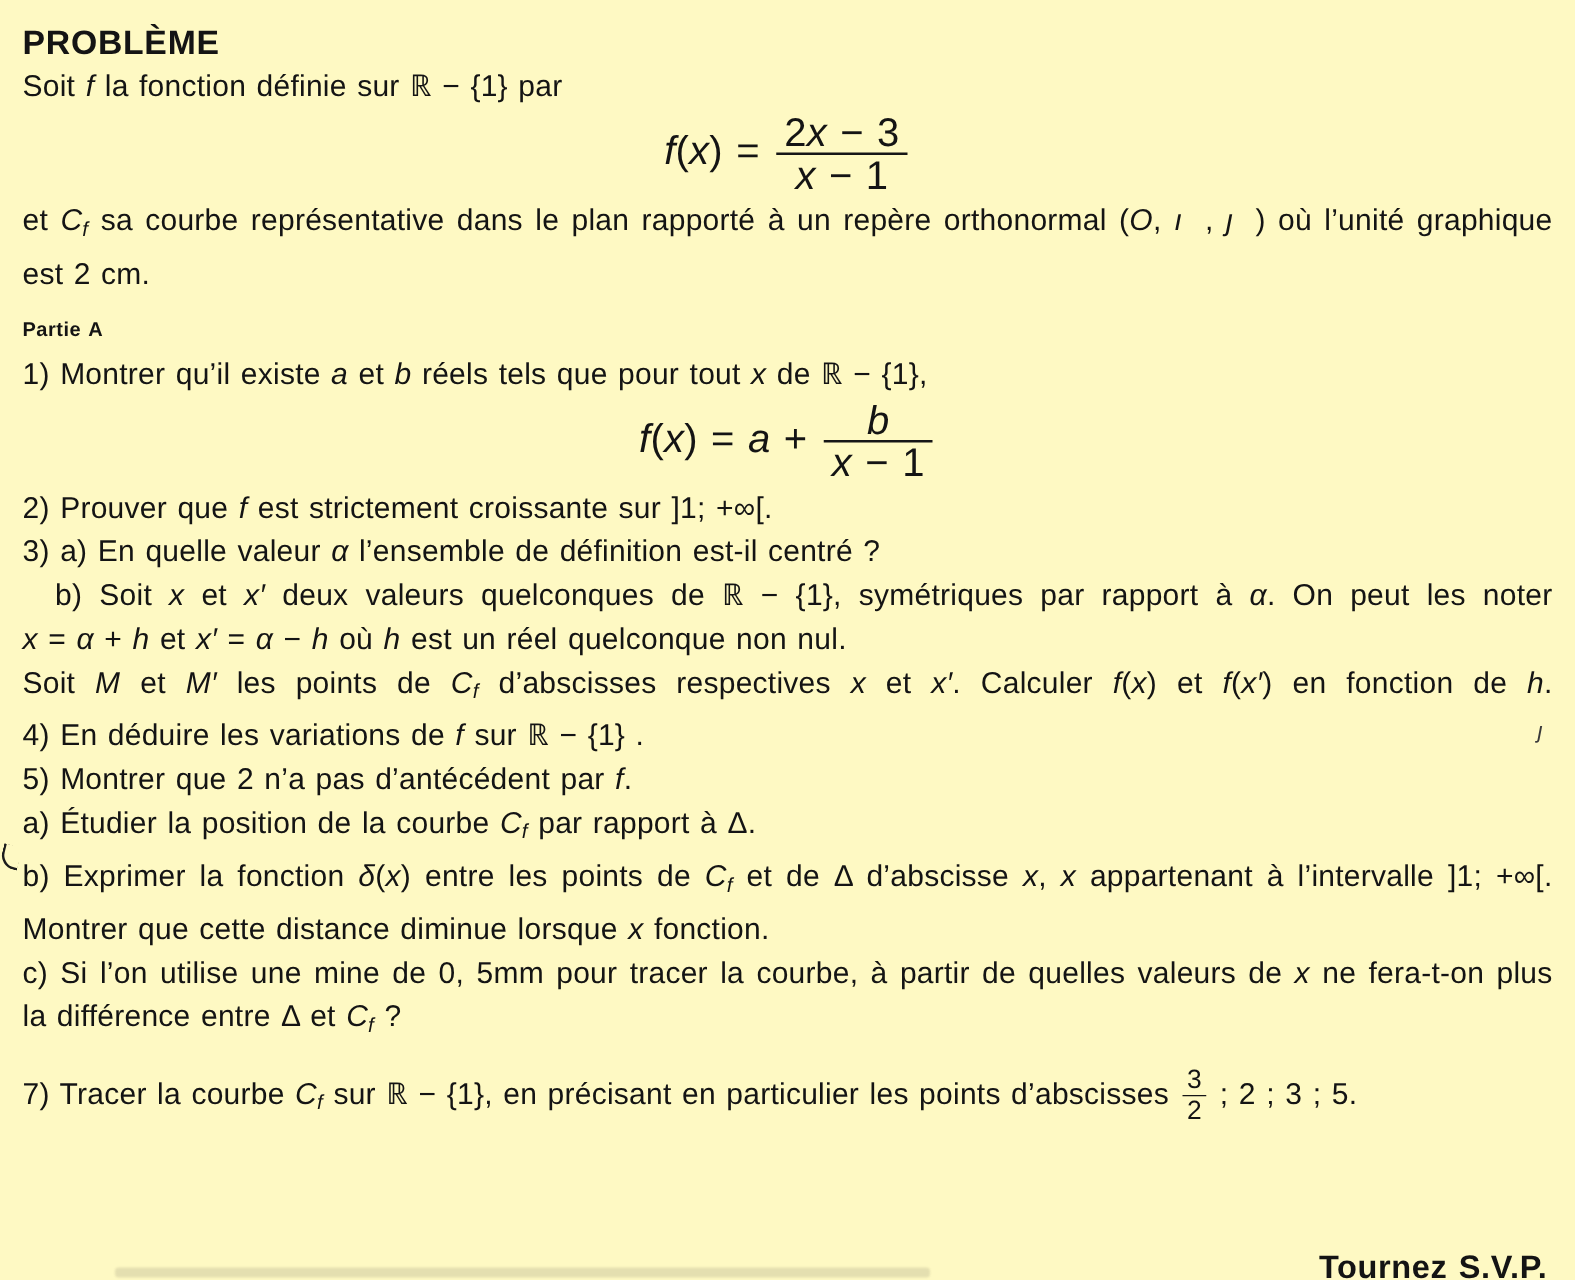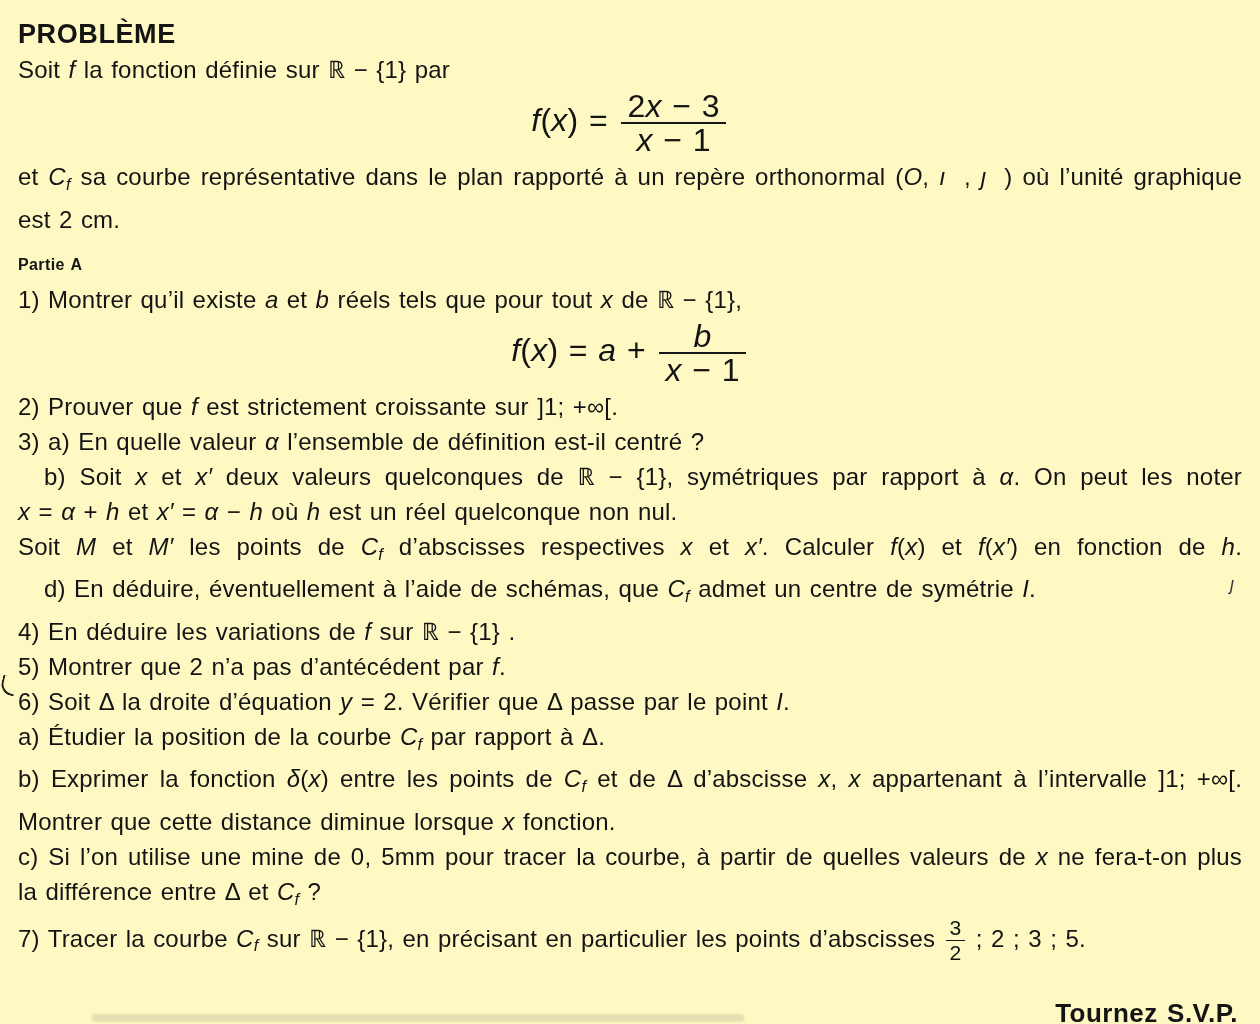--- a/index.html
+++ b/index.html
@@ -32,21 +32,21 @@
     letter-spacing:0.4px;
   }
   .line.center{
     text-align:center;
     text-align-last:center;
     font-size:32px;
     margin:4px 0;
     white-space:nowrap;
   }
   .line.item7{
-    margin-top:0;
+    margin-top:13px;
     white-space:normal;
   }
   .it{font-style:italic;}
   .sb{font-size:0.68em;vertical-align:-0.28em;}
   .frac{
     display:inline-block;
     vertical-align:middle;
     text-align:right;
     margin:0 3px;
   }
@@ -92,24 +92,22 @@
       <div class="line just"><span>et </span><span class="it">C</span><span class="it sb">f</span><span> sa courbe représentative dans le plan rapporté à un repère orthonormal (</span><span class="it">O</span><span>, </span><span class="it">ı⃗</span><span>, </span><span class="it">ȷ⃗</span><span>) où l’unité graphique</span></div>
       <div class="line"><span>est 2 cm.</span></div>
       <div class="line pb"><span>Partie A</span></div>
       <div class="line"><span>1) Montrer qu’il existe </span><span class="it">a</span><span> et </span><span class="it">b</span><span> réels tels que pour tout </span><span class="it">x</span><span> de ℝ − {1},</span></div>
       <div class="line center"><span class="it">f</span><span>(</span><span class="it">x</span><span>) = </span><span class="it">a</span><span> + </span><span class="frac"><span class="num"><span class="it">b</span></span><span class="den"><span class="it">x</span><span> − 1</span></span></span></div>
       <div class="line"><span>2) Prouver que </span><span class="it">f</span><span> est strictement croissante sur ]1; +∞[.</span></div>
       <div class="line"><span>3) a) En quelle valeur </span><span class="it">α</span><span> l’ensemble de définition est-il centré ?</span></div>
       <div class="line pi just"><span>b) Soit </span><span class="it">x</span><span> et </span><span class="it">x′</span><span> deux valeurs quelconques de ℝ − {1}, symétriques par rapport à </span><span class="it">α</span><span>.  On peut les noter</span></div>
       <div class="line"><span class="it">x</span><span> = </span><span class="it">α</span><span> + </span><span class="it">h</span><span> et </span><span class="it">x′</span><span> = </span><span class="it">α</span><span> − </span><span class="it">h</span><span> où </span><span class="it">h</span><span> est un réel quelconque non nul.</span></div>
       <div class="line just"><span>Soit </span><span class="it">M</span><span> et </span><span class="it">M′</span><span> les points de </span><span class="it">C</span><span class="it sb">f</span><span> d’abscisses respectives </span><span class="it">x</span><span> et </span><span class="it">x′</span><span>. Calculer </span><span class="it">f</span><span>(</span><span class="it">x</span><span>) et </span><span class="it">f</span><span>(</span><span class="it">x′</span><span>) en fonction de </span><span class="it">h</span><span>.</span></div>
-      <div class="line pi"><span>d) En déduire, éventuellement à l’aide de schémas, que </span><span class="it">C</span><span class="it sb">f</span><span> admet un centre de symétrie </span><span class="it">I</span><span>.</span></div>
       <div class="line"><span>4) En déduire les variations de </span><span class="it">f</span><span> sur ℝ − {1} .</span></div>
       <div class="line"><span>5) Montrer que 2 n’a pas d’antécédent par </span><span class="it">f</span><span>.</span></div>
-      <div class="line"><span>6) Soit Δ la droite d’équation </span><span class="it">y</span><span> = 2.  Vérifier que Δ passe par le point </span><span class="it">I</span><span>.</span></div>
       <div class="line"><span>a) Étudier la position de la courbe </span><span class="it">C</span><span class="it sb">f</span><span> par rapport à Δ.</span></div>
       <div class="line just"><span>b) Exprimer la fonction </span><span class="it">δ</span><span>(</span><span class="it">x</span><span>) entre les points de </span><span class="it">C</span><span class="it sb">f</span><span> et de Δ d’abscisse </span><span class="it">x</span><span>, </span><span class="it">x</span><span> appartenant à l’intervalle ]1; +∞[.</span></div>
       <div class="line"><span>Montrer que cette distance diminue lorsque </span><span class="it">x</span><span> fonction.</span></div>
       <div class="line just"><span>c) Si l’on utilise une mine de 0, 5mm pour tracer la courbe, à partir de quelles valeurs de </span><span class="it">x</span><span> ne fera-t-on plus</span></div>
       <div class="line"><span>la différence entre Δ et </span><span class="it">C</span><span class="it sb">f</span><span> ?</span></div>
       <div class="line item7"><span>7) Tracer la courbe </span><span class="it">C</span><span class="it sb">f</span><span> sur ℝ − {1}, en précisant en particulier les points d’abscisses </span><span class="frac sm"><span class="num"><span>3</span></span><span class="den"><span>2</span></span></span><span> ; 2 ; 3 ; 5.</span></div>
     </div>
   <div class="footer">Tournez S.V.P.</div>
   <span class="hook"></span>
   <span class="stray-j">ȷ</span>

